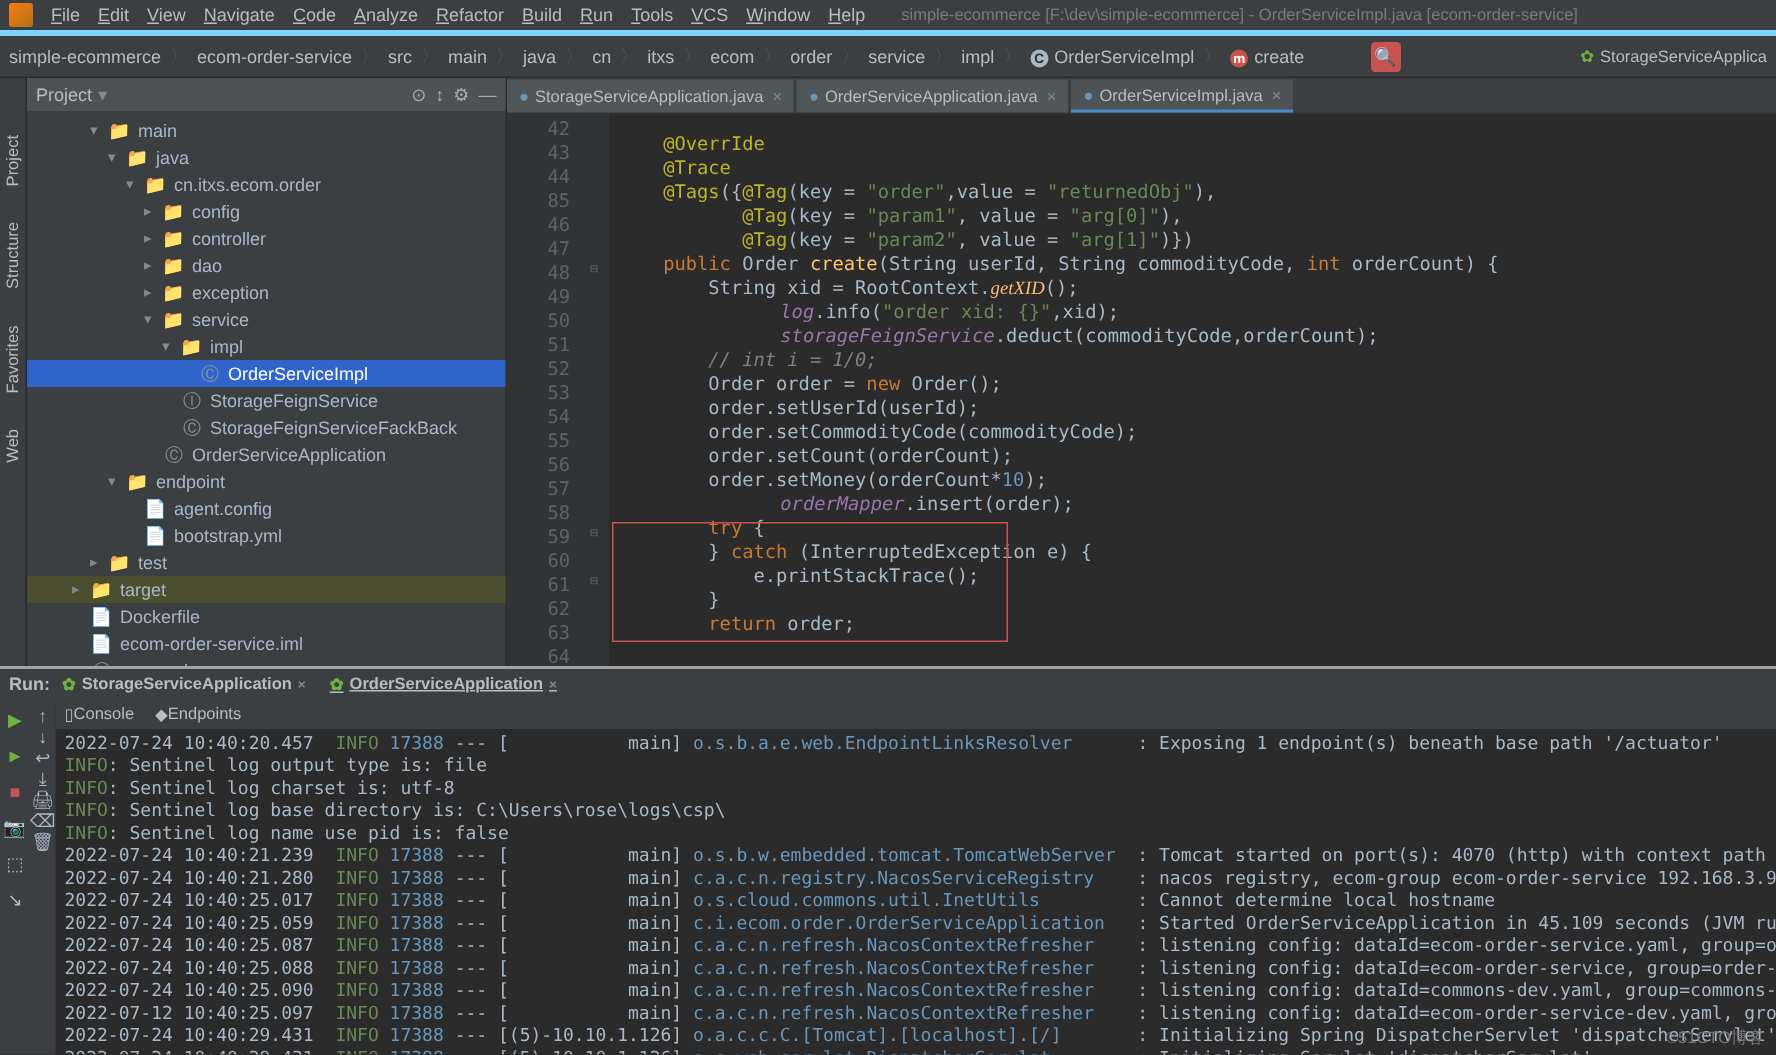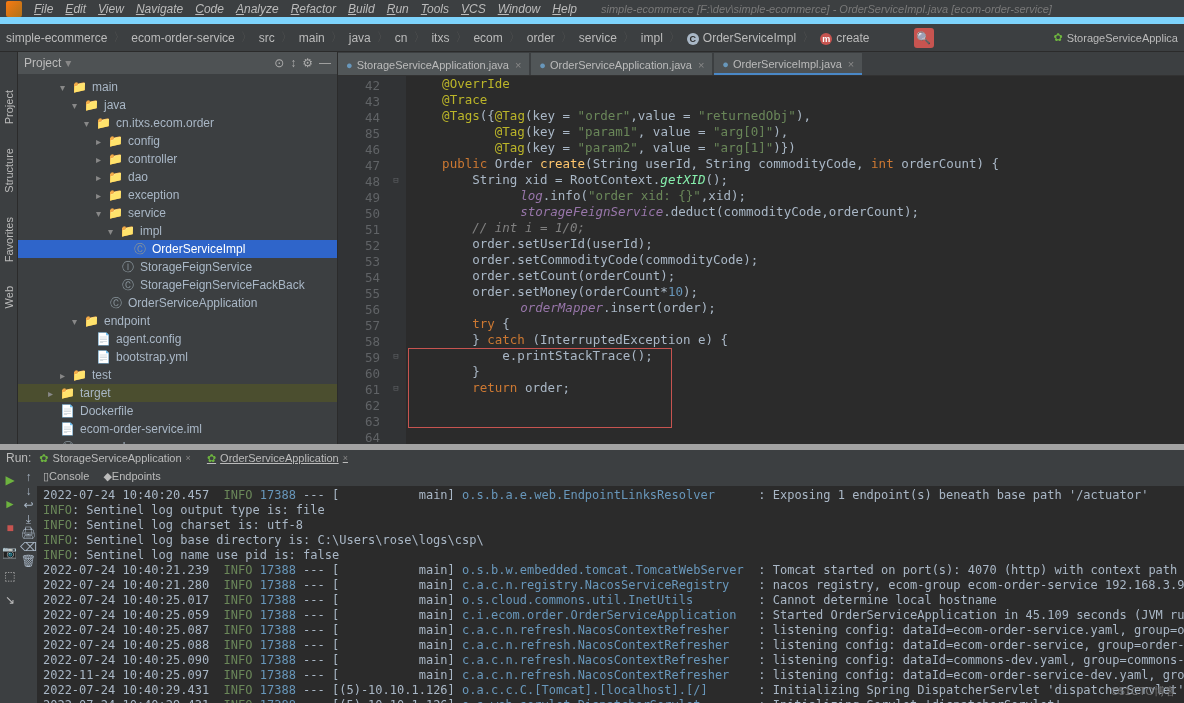--- a/index.html
+++ b/index.html
@@ -1,17 +1,17 @@
 <!DOCTYPE html>
 <html><head>
 <meta charset="utf-8">
 <style>
 * { margin: 0; padding: 0; box-sizing: border-box; }
 body { background: #2b2b2b; color: #a9b7c6; font-family: "Segoe UI", sans-serif; font-size: 12px; width: 1184px; height: 703px; overflow: hidden; position: relative; }
-.menubar { background: #3c3f41; height: 24px; display: flex; align-items: center; padding: 0 6px; border-bottom: 7px solid #7dd3fc; font-style: italic; }
+.menubar { background: #3c3f41; height: 24px; display: flex; align-items: center; padding: 0 6px; border-bottom: 4px solid #7dd3fc; }
 .menubar .logo { width: 16px; height: 16px; background: linear-gradient(135deg,#f97a12,#b07219); border-radius: 2px; margin-right: 6px; }
 .menubar .menu-item { padding: 0 6px; cursor: pointer; color: #bbbbbb; font-size: 12px; }
 .menubar .menu-item u { text-decoration: underline; }
 .menubar .title-path { margin-left: 18px; color: #7a7a7a; font-size: 11px; }
 .navbar { background: #3c3f41; height: 28px; display: flex; align-items: center; padding: 0 4px; border-bottom: 1px solid #2b2b2b; position: relative; }
 .navbar .crumb { color: #bbbbbb; cursor: pointer; padding: 0 2px; }
 .navbar .crumb-sep { color: #555; padding: 0 4px; }
 .navbar .method-badge { background: #c75450; color: #fff; width: 12px; height: 12px; border-radius: 50%; display: inline-flex; align-items: center; justify-content: center; margin-right: 4px; font-size: 9px; font-weight: bold; }
 .navbar .class-badge { background: #a9b7c6; color: #2b2b2b; width: 12px; height: 12px; border-radius: 50%; display: inline-flex; align-items: center; justify-content: center; margin-right: 4px; font-size: 9px; font-weight: bold; }
 .navbar .search-btn { position: absolute; right: 250px; top: 4px; width: 20px; height: 20px; background: #c75450; border-radius: 3px; display: flex; align-items: center; justify-content: center; cursor: pointer; color: #fff; }
@@ -33,33 +33,33 @@
 .editor-zone { flex: 1; display: flex; flex-direction: column; background: #2b2b2b; }
 .tabs { height: 24px; background: #3c3f41; display: flex; align-items: flex-end; border-bottom: 1px solid #323232; }
 .tabs .tab { height: 22px; background: #515658; color: #bbbbbb; padding: 0 8px; display: flex; align-items: center; margin-right: 2px; font-size: 11px; border-top: 2px solid transparent; cursor: pointer; }
 .tabs .tab.active { background: #4e5254; border-bottom: 2px solid #4a88c7; }
 .tabs .tab .close { margin-left: 6px; color: #888; cursor: pointer; }
 .editor { flex: 1; display: flex; font-family: "Consolas", monospace; font-size: 12.5px; line-height: 16px; overflow: hidden; }
 .gutter { width: 48px; background: #313335; color: #606366; text-align: right; padding: 2px 6px 0 0; }
 .gutter .ln { height: 16px; }
 .fold-gutter { width: 20px; background: #313335; color: #606366; }
 .fold-gutter .fg { height: 16px; text-align: center; font-size: 9px; }
-.code { flex: 1; padding: 0 0 0 6px; position: relative; }
+.code { flex: 1; padding: 12px 0 0 6px; position: relative; }
 .code .line { height: 16px; white-space: pre; }
 .code .kw { color: #cc7832; }
 .code .ann { color: #bbb529; }
 .code .str { color: #6a8759; }
 .code .method { color: #ffc66d; }
 .code .field { color: #9876aa; font-style: italic; margin-left: 48px; }
 .code .comment { color: #808080; font-style: italic; }
 .code .num { color: #6897bb; }
 .code .param-hint { color: #787878; font-style: italic; }
-.code .static-m { font-style: italic; color: #86efac; }
+.code .static-m { font-style: italic; color: #fdba74; font-family: Liberation Serif, serif; }
 .red-box { position: absolute; border: 1px solid #c75450; pointer-events: none; }
-.run-panel-header { height: 22px; background: #3c3f41; display: flex; align-items: center; border-top: 6px solid #a3a3a3; padding: 0 6px; }
+.run-panel-header { height: 22px; background: #3c3f41; display: flex; align-items: center; border-top: 2px solid #a3a3a3; padding: 0 6px; font-weight: bold; }
 .run-panel-header .run-tab { color: #bbbbbb; font-size: 11px; margin-right: 16px; cursor: pointer; display: flex; align-items: center; }
 .run-panel-header .run-tab.active { text-decoration: underline; }
 .run-panel-header .close-run { margin-left: 4px; color: #888; font-size: 9px; cursor: pointer; }
 .run-panel { height: 242px; display: flex; background: #2b2b2b; }
 .run-tools { width: 36px; background: #3c3f41; display: flex; flex-direction: column; padding: 4px 0; align-items: center; }
 .run-tools .rt-icon { width: 20px; height: 20px; margin-bottom: 4px; cursor: pointer; display: flex; align-items: center; justify-content: center; color: #bbbbbb; }
 .run-tools2 { width: 24px; background: #3c3f41; display: flex; flex-direction: column; padding: 4px 0; align-items: center; }
 .console-wrap { flex: 1; display: flex; flex-direction: column; }
 .console-tabs { height: 20px; background: #3c3f41; display: flex; align-items: center; padding: 0 6px; }
 .console-tabs .ct { color: #bbbbbb; font-size: 11px; margin-right: 14px; cursor: pointer; display: flex; align-items: center; }
@@ -317,20 +317,21 @@
       <div class="line">    <span class="ann">@OverrIde</span></div>
           <div class="line">    <span class="ann">@Trace</span></div>
           <div class="line">    <span class="ann">@Tags</span>({<span class="ann">@Tag</span>(key = <span class="str">"order"</span>,value = <span class="str">"returnedObj"</span>),</div>
           <div class="line">           <span class="ann">@Tag</span>(key = <span class="str">"param1"</span>, value = <span class="str">"arg[0]"</span>),</div>
           <div class="line">           <span class="ann">@Tag</span>(key = <span class="str">"param2"</span>, value = <span class="str">"arg[1]"</span>)})</div>
           <div class="line">    <span class="kw">public</span> Order <span class="method">create</span>(String userId, String commodityCode, <span class="kw">int</span> orderCount) {</div>
           <div class="line">        String xid = RootContext.<span class="static-m">getXID</span>();</div>
           <div class="line">        <span class="field">log</span>.info(<span class="str">"order xid: {}"</span>,xid);</div>
           <div class="line">        <span class="field">storageFeignService</span>.deduct(commodityCode,orderCount);</div>
           <div class="line">        <span class="comment">// int i = 1/0;</span></div>
+          <div class="line">        Order order = <span class="kw">new</span> Order();</div>
           <div class="line">        order.setUserId(userId);</div>
           <div class="line">        order.setCommodityCode(commodityCode);</div>
           <div class="line">        order.setCount(orderCount);</div>
           <div class="line">        order.setMoney(orderCount*<span class="num">10</span>);</div>
           <div class="line">        <span class="field">orderMapper</span>.insert(order);</div>
           <div class="line">        <span class="kw">try</span> {</div>
           <div class="line">        } <span class="kw">catch</span> (InterruptedException e) {</div>
           <div class="line">            e.printStackTrace();</div>
           <div class="line">        }</div>
           <div class="line">        <span class="kw">return</span> order;</div>
@@ -376,20 +377,20 @@
         <div class="cl"><span class="info">INFO</span>: Sentinel log charset is: utf-8</div>
         <div class="cl"><span class="info">INFO</span>: Sentinel log base directory is: C:\Users\rose\logs\csp\</div>
         <div class="cl"><span class="info">INFO</span>: Sentinel log name use pid is: false</div>
         <div class="cl"><span class="ts">2022-07-24 10:40:21.239</span>  <span class="info">INFO</span> <span class="pid">17388</span> --- [           main] <span class="logger">o.s.b.w.embedded.tomcat.TomcatWebServer</span>  : Tomcat started on port(s): 4070 (http) with context path ''</div>
         <div class="cl"><span class="ts">2022-07-24 10:40:21.280</span>  <span class="info">INFO</span> <span class="pid">17388</span> --- [           main] <span class="logger">c.a.c.n.registry.NacosServiceRegistry</span>    : nacos registry, ecom-group ecom-order-service 192.168.3.9:4070 register finished</div>
         <div class="cl"><span class="ts">2022-07-24 10:40:25.017</span>  <span class="info">INFO</span> <span class="pid">17388</span> --- [           main] <span class="logger">o.s.cloud.commons.util.InetUtils</span>         : Cannot determine local hostname</div>
         <div class="cl"><span class="ts">2022-07-24 10:40:25.059</span>  <span class="info">INFO</span> <span class="pid">17388</span> --- [           main] <span class="logger">c.i.ecom.order.OrderServiceApplication</span>   : Started OrderServiceApplication in 45.109 seconds (JVM running for 54.282)</div>
         <div class="cl"><span class="ts">2022-07-24 10:40:25.087</span>  <span class="info">INFO</span> <span class="pid">17388</span> --- [           main] <span class="logger">c.a.c.n.refresh.NacosContextRefresher</span>    : listening config: dataId=ecom-order-service.yaml, group=order-group</div>
         <div class="cl"><span class="ts">2022-07-24 10:40:25.088</span>  <span class="info">INFO</span> <span class="pid">17388</span> --- [           main] <span class="logger">c.a.c.n.refresh.NacosContextRefresher</span>    : listening config: dataId=ecom-order-service, group=order-group</div>
         <div class="cl"><span class="ts">2022-07-24 10:40:25.090</span>  <span class="info">INFO</span> <span class="pid">17388</span> --- [           main] <span class="logger">c.a.c.n.refresh.NacosContextRefresher</span>    : listening config: dataId=commons-dev.yaml, group=commons-group</div>
-        <div class="cl"><span class="ts">2022-11-24 10:40:25.097</span>  <span class="info">INFO</span> <span class="pid">17388</span> --- [           main] <span class="logger">c.a.c.n.refresh.NacosContextRefresher</span>    : listening config: dataId=ecom-order-service-dev.yaml, group=order-group</div>
+        <div class="cl"><span class="ts">2022-07-12 10:40:25.097</span>  <span class="info">INFO</span> <span class="pid">17388</span> --- [           main] <span class="logger">c.a.c.n.refresh.NacosContextRefresher</span>    : listening config: dataId=ecom-order-service-dev.yaml, group=order-group</div>
         <div class="cl"><span class="ts">2022-07-24 10:40:29.431</span>  <span class="info">INFO</span> <span class="pid">17388</span> --- [(5)-10.10.1.126] <span class="logger">o.a.c.c.C.[Tomcat].[localhost].[/]</span>       : Initializing Spring DispatcherServlet 'dispatcherServlet'</div>
         <div class="cl"><span class="ts">2022-07-24 10:40:29.431</span>  <span class="info">INFO</span> <span class="pid">17388</span> --- [(5)-10.10.1.126] <span class="logger">o.s.web.servlet.DispatcherServlet</span>        : Initializing Servlet 'dispatcherServlet'</div>
       </div>
   </div>
 </div>
 
 <div class="watermark">©51CTO博客</div>
 
 </body></html>

